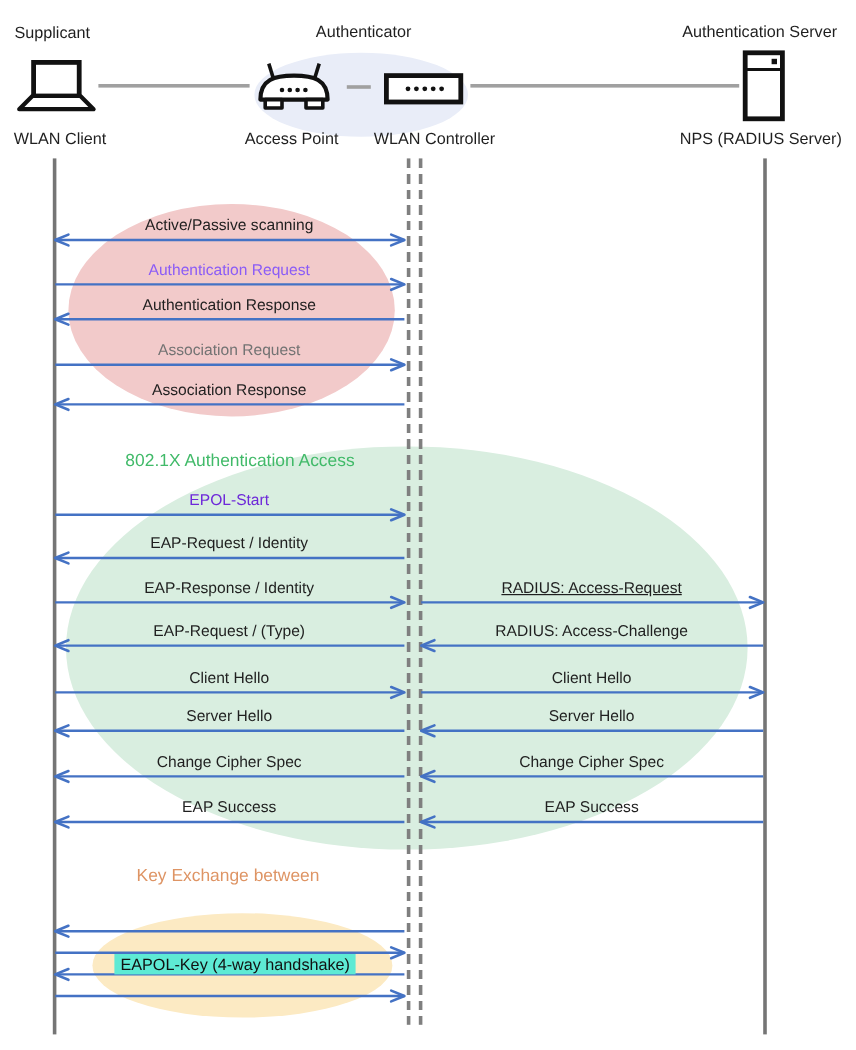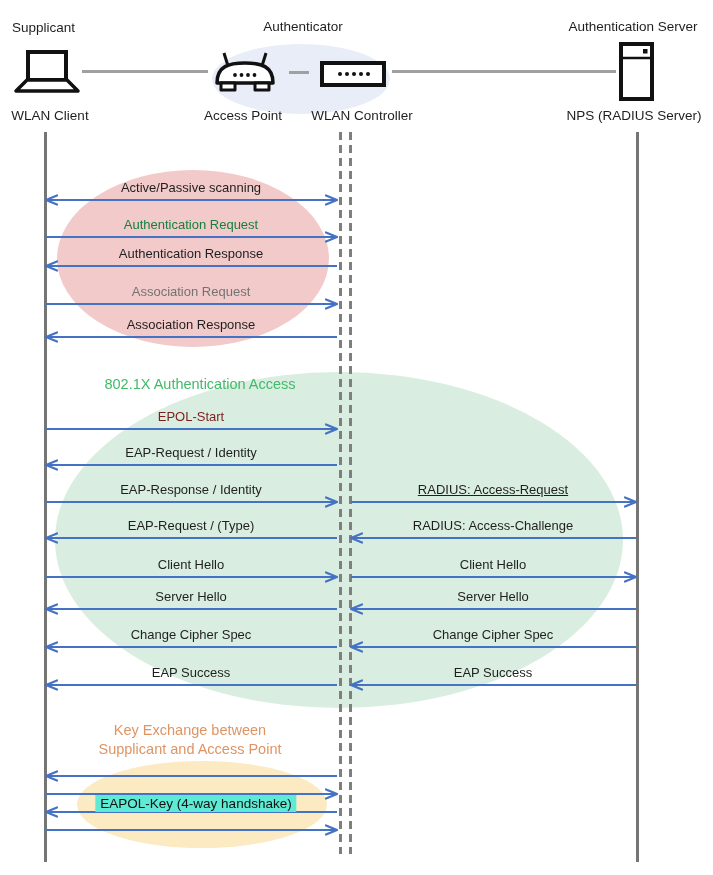--- a/index.html
+++ b/index.html
@@ -82,21 +82,20 @@
   <div class="lbl cx" style="left:362px;top:108px;">WLAN Controller</div>
   <div class="lbl cx" style="left:634px;top:108px;">NPS (RADIUS Server)</div>
 
   <div class="lifeline solid" style="left:44px;top:132px;height:730px;"></div>
   <div class="lifeline dashedline" style="left:339px;top:132px;height:722px;"></div>
   <div class="lifeline dashedline" style="left:349px;top:132px;height:722px;"></div>
   <div class="lifeline solid" style="left:636px;top:132px;height:730px;"></div>
 
   <div class="phase-title" style="left: 200px; top: 376px; color: rgb(65, 186, 105);">802.1X Authentication Access</div>
   <div class="phase-title" style="left: 190px; top: 722px; color: rgb(222, 148, 100);">Key Exchange between</div>
-  <div class="phase-title" style="left: 190px; top: 741px; color: rgb(222, 148, 100);">Supplicant and Access Point</div>
 
   <svg id="arrow-layer" width="713" height="875" viewBox="0 0 713 875">
       <g>
         <line x1="46" y1="200" x2="337" y2="200" stroke="#4472C4" stroke-width="2"></line>
         <polyline points="326,195.5 337,200 326,204.5" fill="none" stroke="#4472C4" stroke-width="2.2" stroke-linecap="round" stroke-linejoin="round"></polyline>
         <polyline points="57,195.5 46,200 57,204.5" fill="none" stroke="#4472C4" stroke-width="2.2" stroke-linecap="round" stroke-linejoin="round"></polyline>
       </g>
       <g>
         <line x1="46" y1="237" x2="337" y2="237" stroke="#4472C4" stroke-width="2"></line>
         <polyline points="326,232.5 337,237 326,241.5" fill="none" stroke="#4472C4" stroke-width="2.2" stroke-linecap="round" stroke-linejoin="round"></polyline>
@@ -182,25 +181,25 @@
         <polyline points="57,807.5 46,812 57,816.5" fill="none" stroke="#4472C4" stroke-width="2.2" stroke-linecap="round" stroke-linejoin="round"></polyline>
       </g>
       <g>
         <line x1="46" y1="830" x2="337" y2="830" stroke="#4472C4" stroke-width="2"></line>
         <polyline points="326,825.5 337,830 326,834.5" fill="none" stroke="#4472C4" stroke-width="2.2" stroke-linecap="round" stroke-linejoin="round"></polyline>
       </g>
     </svg>
 
   <div id="labels">
       <div class="msg-label" style="left: 191px; top: 180px; color: rgb(31, 31, 31);">Active/Passive scanning</div>
-      <div class="msg-label" style="left: 191px; top: 217px; color: #15803d;">Authentication Request</div>
+      <div class="msg-label" style="left: 191px; top: 217px; color: #8b5cf6;">Authentication Request</div>
       <div class="msg-label" style="left: 191px; top: 246px; color: rgb(31, 31, 31);">Authentication Response</div>
       <div class="msg-label" style="left: 191px; top: 284px; color: #737373;">Association Request</div>
       <div class="msg-label" style="left: 191px; top: 317px; color: rgb(31, 31, 31);">Association Response</div>
-      <div class="msg-label" style="left: 191px; top: 409px; color: #7f1d1d;">EPOL-Start</div>
+      <div class="msg-label" style="left: 191px; top: 409px; color: #6d28d9;">EPOL-Start</div>
       <div class="msg-label" style="left: 191px; top: 445px; color: rgb(31, 31, 31);">EAP-Request / Identity</div>
       <div class="msg-label" style="left: 191px; top: 482px; color: rgb(31, 31, 31);">EAP-Response / Identity</div>
       <div class="msg-label" style="left: 493px; top: 482px; color: rgb(31, 31, 31); text-decoration: underline;">RADIUS: Access-Request</div>
       <div class="msg-label" style="left: 191px; top: 518px; color: rgb(31, 31, 31);">EAP-Request / (Type)</div>
       <div class="msg-label" style="left: 493px; top: 518px; color: rgb(31, 31, 31);">RADIUS: Access-Challenge</div>
       <div class="msg-label" style="left: 191px; top: 557px; color: rgb(31, 31, 31);">Client Hello</div>
       <div class="msg-label" style="left: 493px; top: 557px; color: rgb(31, 31, 31);">Client Hello</div>
       <div class="msg-label" style="left: 191px; top: 589px; color: rgb(31, 31, 31);">Server Hello</div>
       <div class="msg-label" style="left: 493px; top: 589px; color: rgb(31, 31, 31);">Server Hello</div>
       <div class="msg-label" style="left: 191px; top: 627px; color: rgb(31, 31, 31);">Change Cipher Spec</div>

